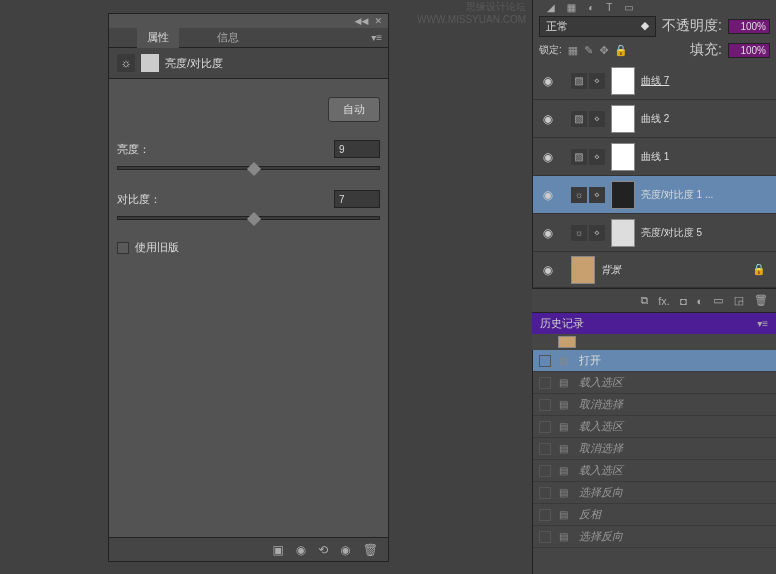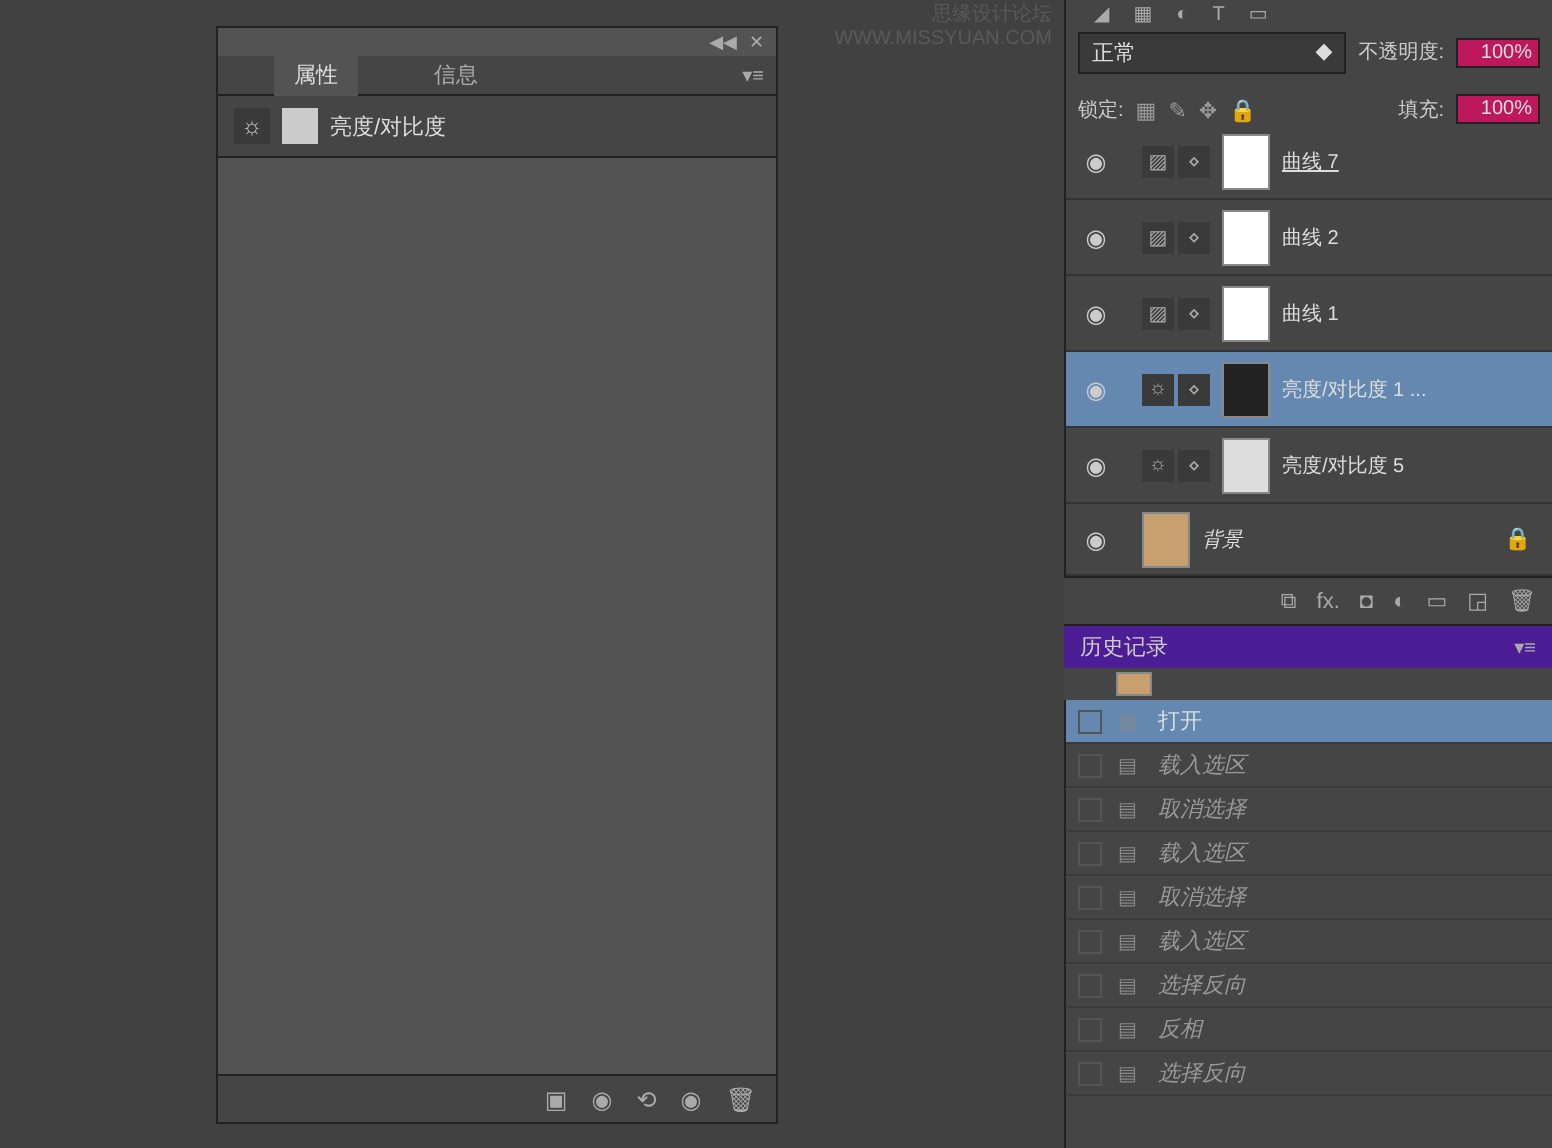--- a/index.html
+++ b/index.html
@@ -32,23 +32,23 @@
 .props-footer { position: absolute; bottom: 0; left: 0; right: 0; height: 24px; background: #454545; border-top: 1px solid #222; display: flex; justify-content: flex-end; align-items: center; gap: 12px; padding: 0 10px; }
 .props-footer .ficon { color: #aaa; font-size: 12px; }
 
 
 .right { position: absolute; right: 0; top: 0; width: 244px; height: 574px; display: flex; flex-direction: column; }
 .right-bar { background: #454545; border-left: 1px solid #222; }
 .topbar { height: 14px; display: flex; align-items: center; gap: 12px; padding-left: 14px; }
 .topbar .b { color: #aaa; font-size: 10px; }
 .blend-row { height: 24px; display: flex; align-items: center; padding: 0 6px; gap: 6px; }
 .blend-select { flex: 1; background: #3a3a3a; border: 1px solid #222; color: #ddd; font-size: 11px; padding: 2px 6px; display: flex; justify-content: space-between; }
-.bl-lbl { color: #ccc; font-size: 10px; }
-.pct { width: 42px; background: #be185d; border: 1px solid #222; color: #ddd; font-size: 10px; padding: 1px 3px; text-align: right; }
-.lock-row { height: 24px; display: flex; align-items: flex-end; padding: 0 6px; gap: 6px; }
+.bl-lbl { color: #ccc; font-size: 14px; }
+.pct { width: 42px; background: #701a75; border: 1px solid #222; color: #ddd; font-size: 10px; padding: 1px 3px; text-align: right; }
+.lock-row { height: 24px; display: flex; align-items: center; padding: 0 6px; gap: 6px; }
 .lock-row .lbl { color: #ccc; font-size: 10px; }
 .lock-icons { display: flex; gap: 6px; }
 .lock-icons .li { color: #999; font-size: 11px; }
 .layers { flex: 0 0 auto; background: #454545; border-left: 1px solid #222; }
 .layer { display: flex; align-items: center; height: 38px; border-bottom: 1px solid #333; }
 .layer.sel { background: #6488b0; }
 .layer .vis { width: 30px; text-align: center; color: #ccc; font-size: 12px; }
 .layer .adjust-icons { display: flex; gap: 2px; padding-left: 8px; }
 .layer .ai { width: 16px; height: 16px; display: flex; align-items: center; justify-content: center; background: #3a3a3a; color: #aaa; font-size: 10px; }
 .layer .thumb { width: 24px; height: 28px; background: #ddd; border: 1px solid #888; margin: 0 6px; }
@@ -89,20 +89,47 @@
   <div class="props-tabs">
     <div class="tab active">属性</div>
     <div class="tab">信息</div>
     <div class="tab-menu">▾≡</div>
   </div>
   <div class="props-header">
     <div class="icon-sun">☼</div>
     <div class="icon-mask"></div>
     <div class="label">亮度/对比度</div>
   </div>
+  <div class="props-body">
+    <div class="auto-row">
+      <button class="auto-btn">自动</button>
+    </div>
+    <div class="slider-group">
+      <div class="slider-row">
+        <span class="lbl">亮度：</span>
+        <input class="val" value="9" style="">
+      </div>
+      <div class="slider-track">
+          <div class="slider-thumb" style="left:52%"></div>
+        </div>
+    </div>
+    <div class="slider-group">
+      <div class="slider-row">
+        <span class="lbl">对比度：</span>
+        <input class="val" value="7" style="">
+      </div>
+      <div class="slider-track">
+          <div class="slider-thumb" style="left:52%"></div>
+        </div>
+    </div>
+    <div class="checkbox-row">
+      <div class="cb"></div>
+      <span class="lbl">使用旧版</span>
+    </div>
+  </div>
   <div class="props-footer">
     <span class="ficon">▣</span>
     <span class="ficon">◉</span>
     <span class="ficon">⟲</span>
     <span class="ficon">◉</span>
     <span class="ficon">🗑</span>
   </div>
 </div>
 
 <div class="right">

